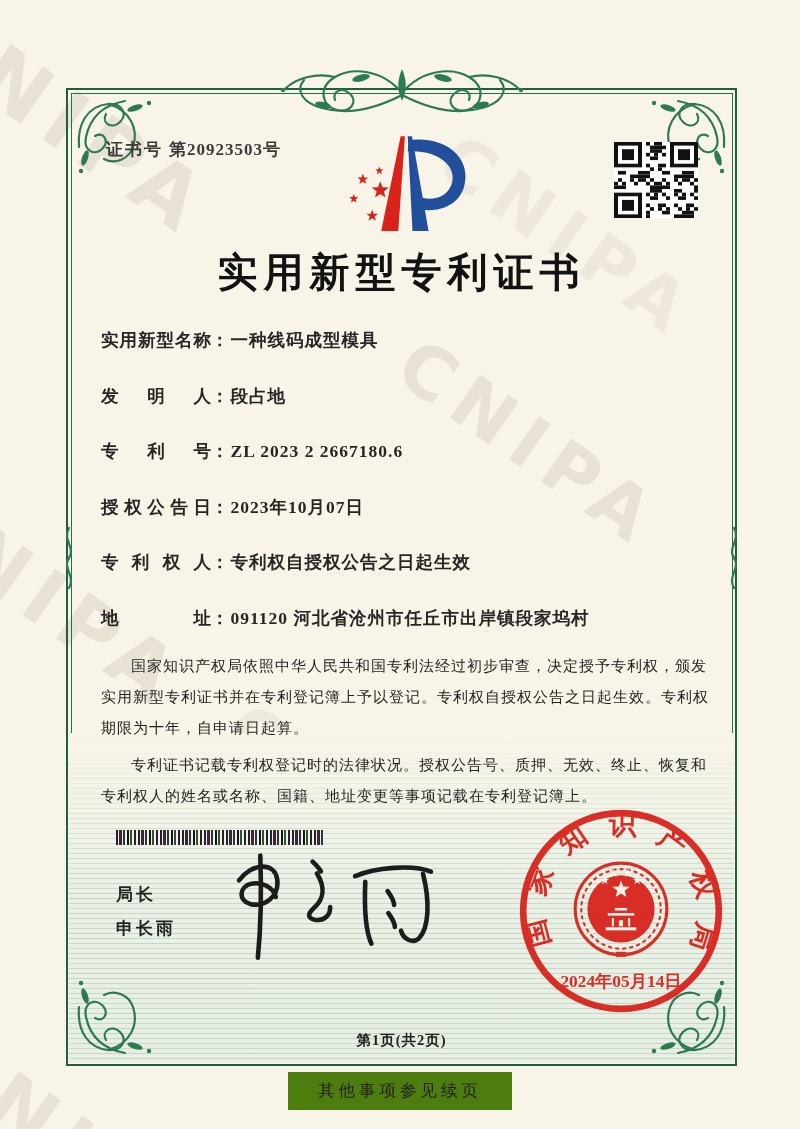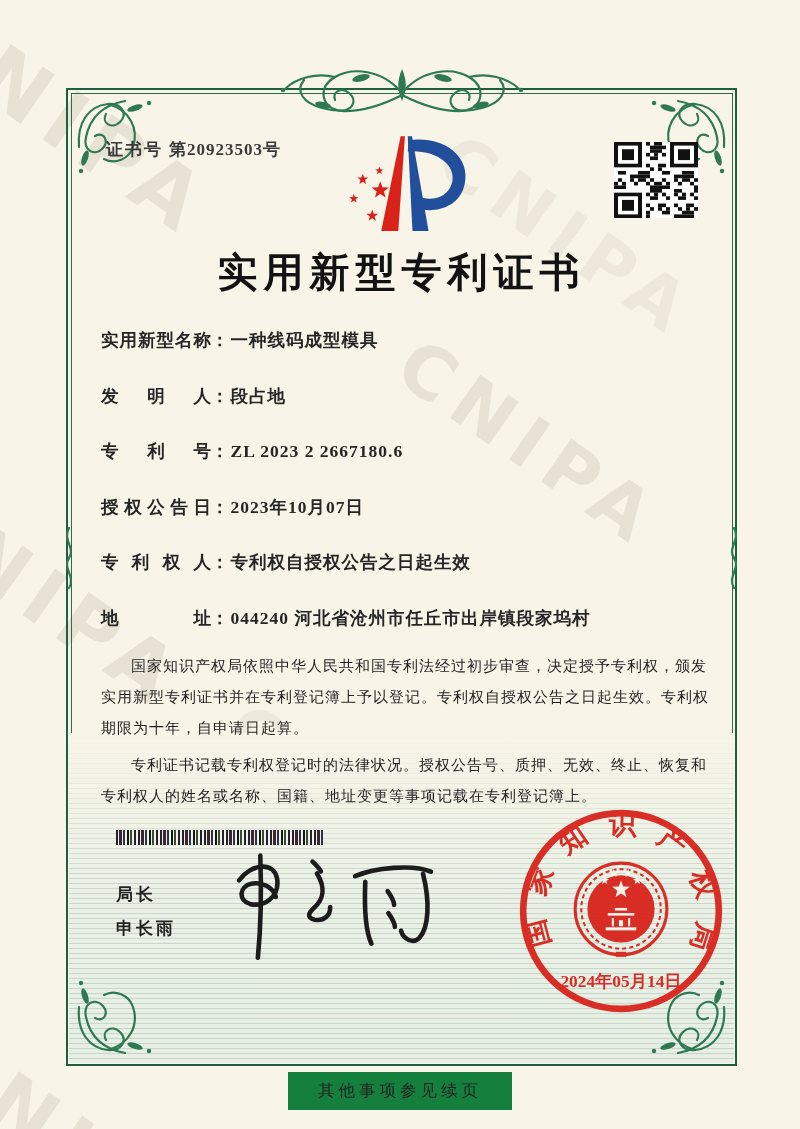--- a/index.html
+++ b/index.html
@@ -95,21 +95,21 @@
   .signature{position:absolute;left:150px;top:756px;width:230px;height:114px;transform:rotate(-2deg);}
   
   .seal{position:absolute;left:446px;top:714px;width:214px;height:214px;opacity:.94;}
   
   .page-no{
     position:absolute;left:0;right:0;top:941px;text-align:center;
     font-size:14.5px;font-weight:bold;letter-spacing:1px;color:#222;
   }
   .continuation{
     position:absolute;left:50%;top:1072px;transform:translateX(-50%);
-    background:#15803d;padding:8px 30px;z-index:3;
+    background:#4d7c0f;padding:8px 30px;z-index:3;
     font-size:16.5px;letter-spacing:4px;color:#222;white-space:nowrap;
   }
   .green-stroke{stroke:#2d7a52;fill:none;stroke-width:2.2;stroke-linecap:round;}
   .green-fill{fill:#2d7a52;stroke:none;}
 </style>
 </head>
 <body>
 
 <div class="wm" style="left:-45px;top:-15px;font-size:82px;">CNIPA</div>
 <div class="wm" style="left:470px;top:118px;font-size:70px;color:rgba(168,156,136,.13);">CNIPA</div>
@@ -332,21 +332,21 @@
     <div class="row">
       <span class="lbl">专利号</span><span class="colon">：</span><span class="val">ZL 2023 2 2667180.6</span>
     </div>
     <div class="row">
       <span class="lbl">授权公告日</span><span class="colon">：</span><span class="val">2023年10月07日</span>
     </div>
     <div class="row">
       <span class="lbl">专利权人</span><span class="colon">：</span><span class="val">专利权自授权公告之日起生效</span>
     </div>
     <div class="row">
-      <span class="lbl">地址</span><span class="colon">：</span><span class="val">044240 河北省沧州市任丘市出岸镇段家坞村</span>
+      <span class="lbl">地址</span><span class="colon">：</span><span class="val">091120 河北省沧州市任丘市出岸镇段家坞村</span>
     </div>
   </div>
 
   <div class="legal">
     <p>国家知识产权局依照中华人民共和国专利法经过初步审查，决定授予专利权，颁发实用新型专利证书并在专利登记簿上予以登记。专利权自授权公告之日起生效。专利权期限为十年，自申请日起算。</p>
     <p>专利证书记载专利权登记时的法律状况。授权公告号、质押、无效、终止、恢复和专利权人的姓名或名称、国籍、地址变更等事项记载在专利登记簿上。</p>
   </div>
 
   <div class="barcode"></div>
 
@@ -388,15 +388,16 @@
       <rect x="92" y="107" width="26" height="2.5" fill="#f8f4e9"></rect>
       <rect x="96" y="112" width="2" height="8" fill="#f8f4e9"></rect>
       <rect x="112" y="112" width="2" height="8" fill="#f8f4e9"></rect>
       <rect x="103" y="114" width="4" height="6" fill="#f8f4e9"></rect>
       <rect x="90" y="121" width="30" height="3" fill="#f8f4e9"></rect>
       <rect x="100" y="145" width="10" height="5" fill="#d8221a"></rect>
     </g>
     <text x="105" y="180" text-anchor="middle" font-size="17" font-weight="bold" fill="#d8221a" font-family="Liberation Serif, DejaVu Serif, serif">2024年05月14日</text>
   </svg>
 
+  <div class="page-no">第1页(共2页)</div>
 </div>
 
 <div class="continuation">其他事项参见续页</div>
 
 </body></html>

